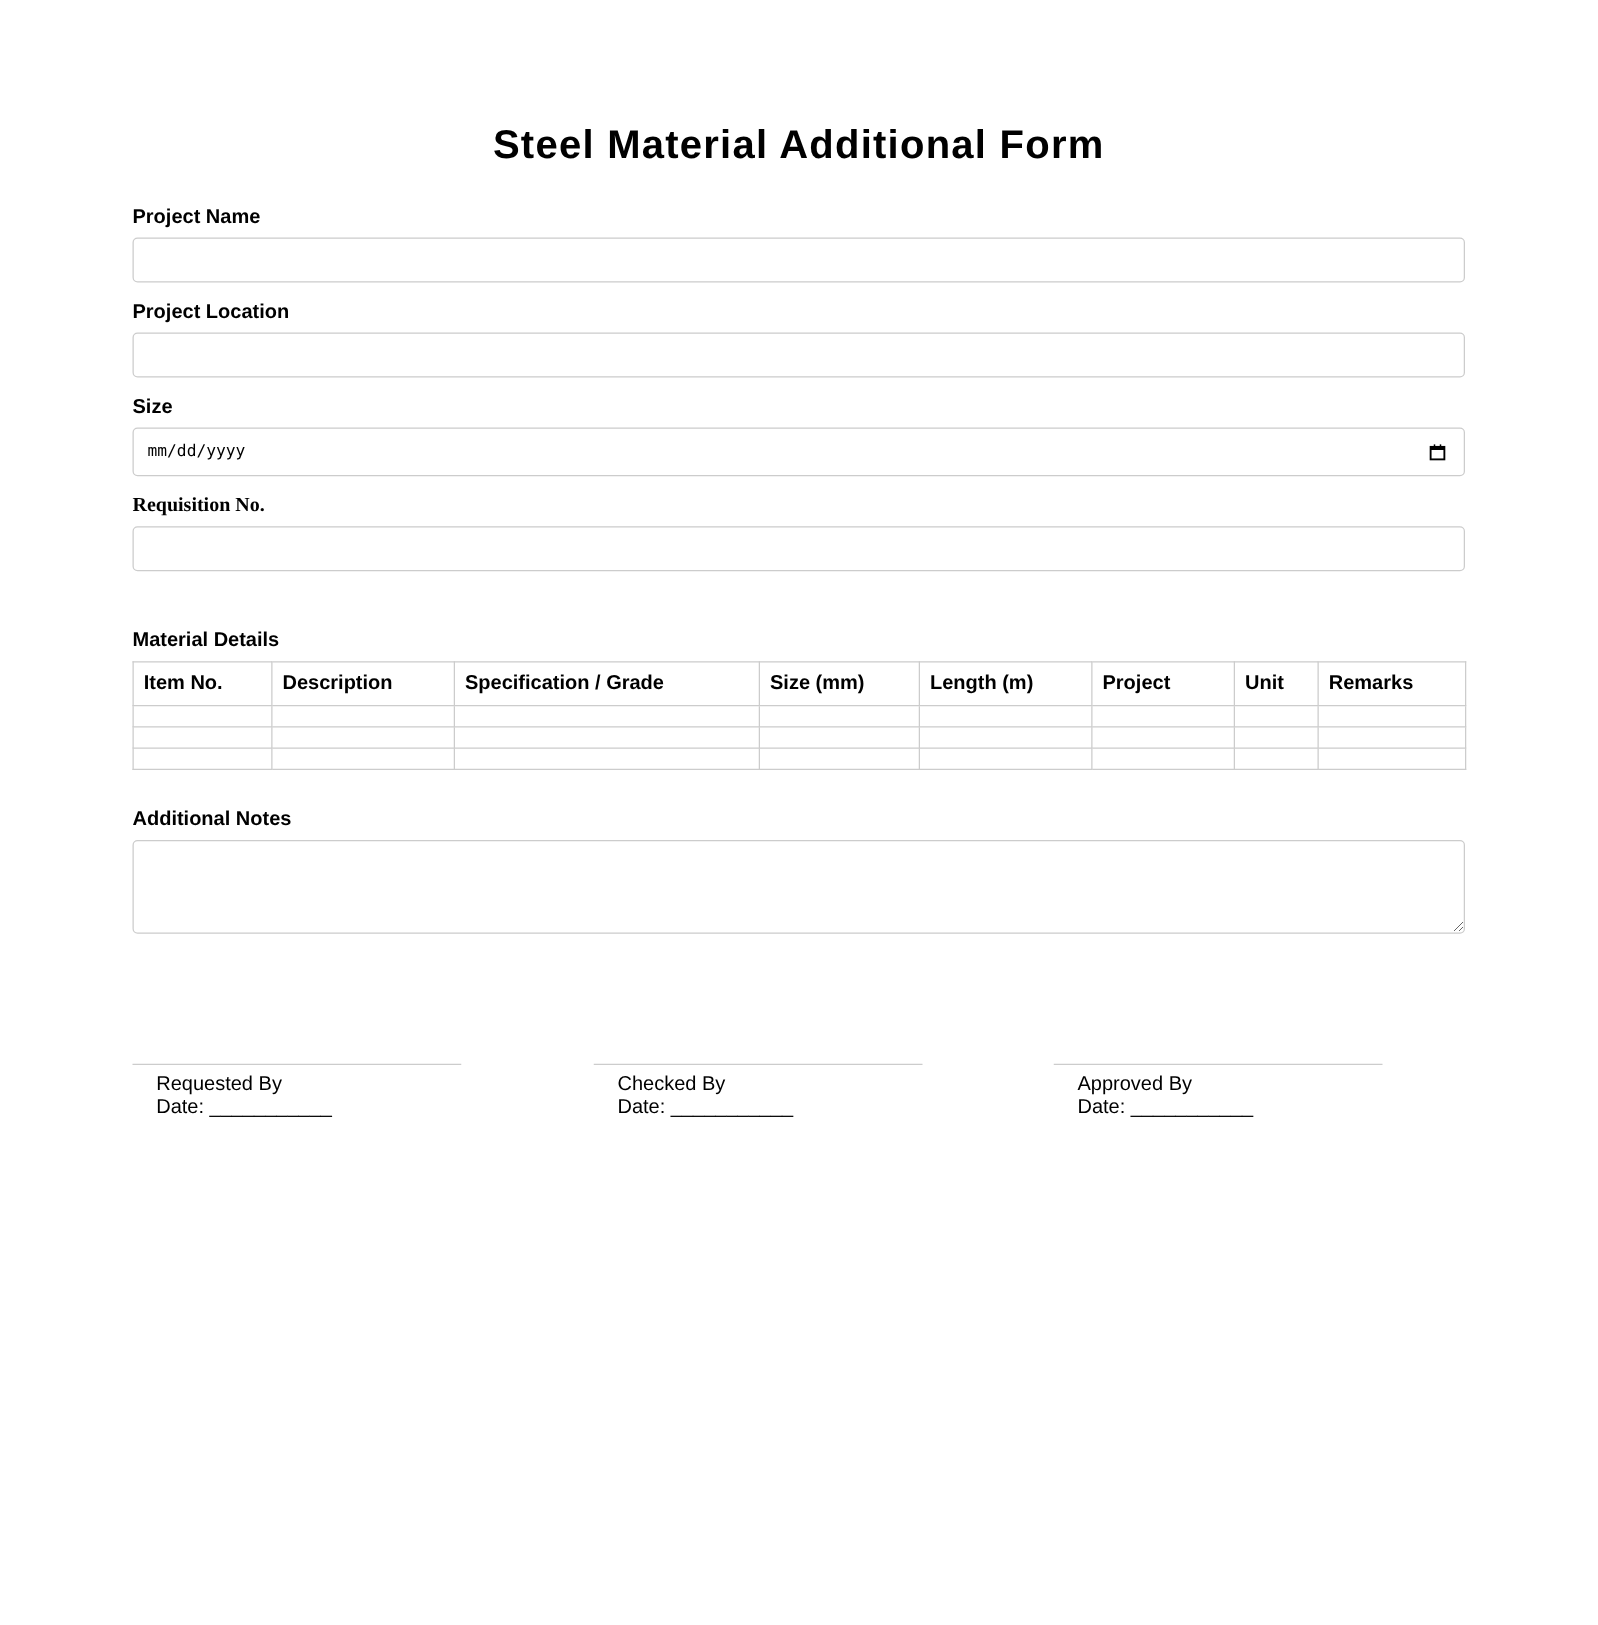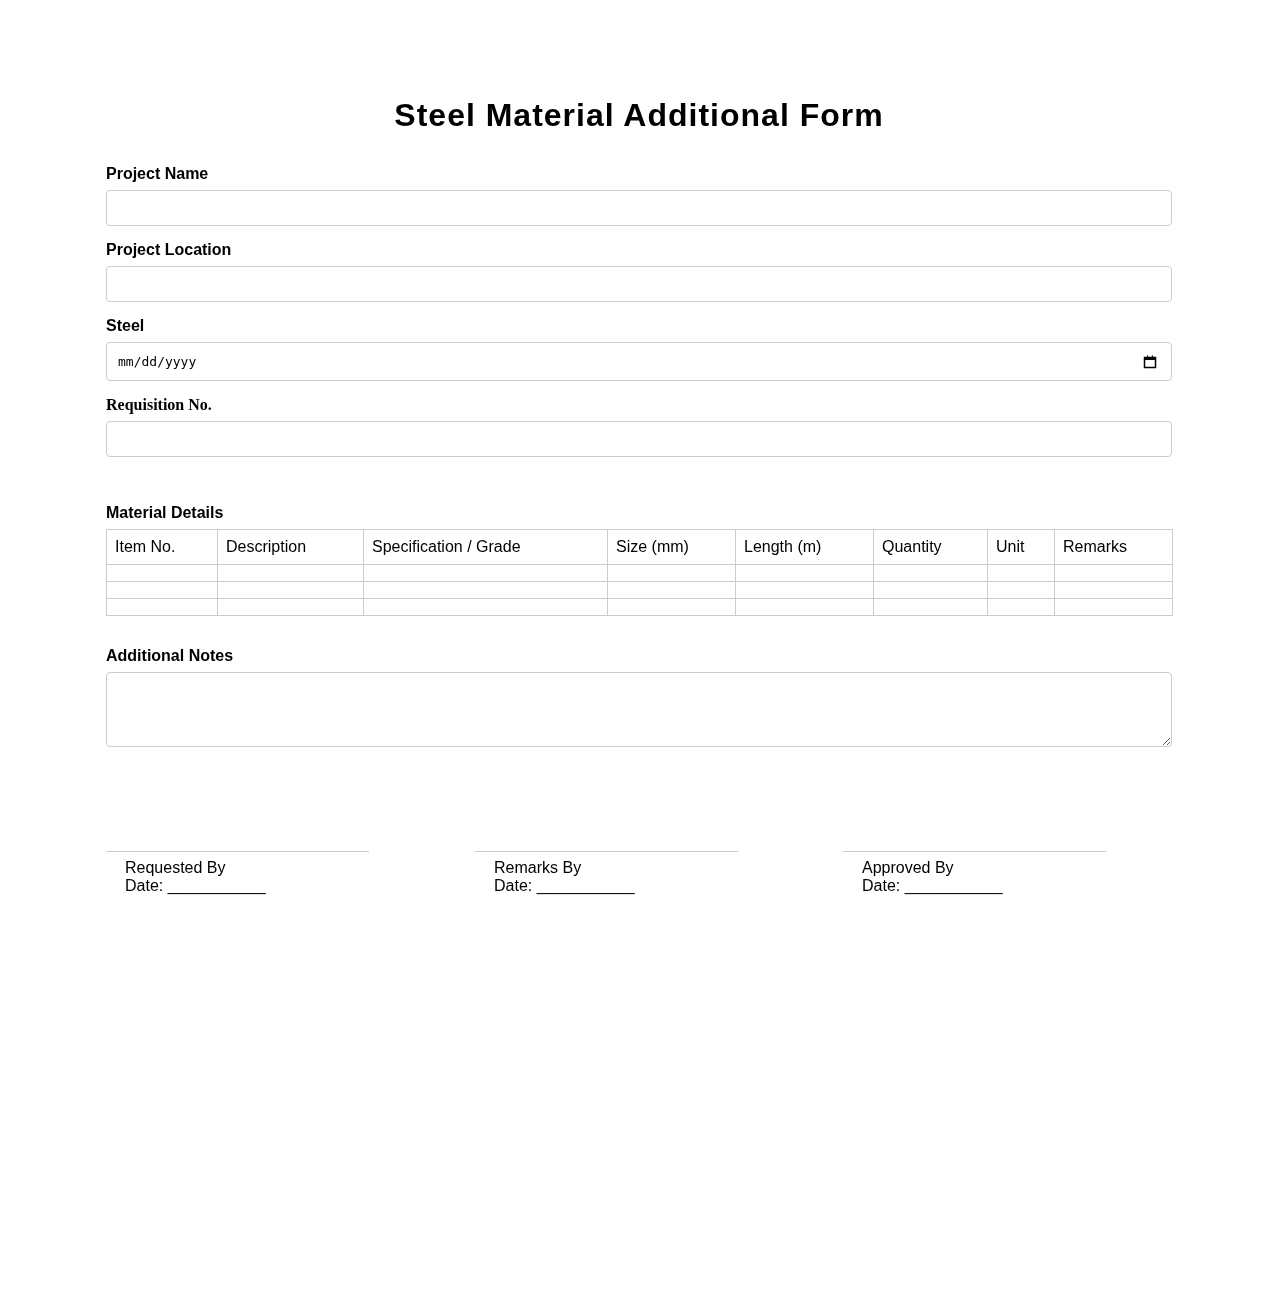--- a/index.html
+++ b/index.html
@@ -83,21 +83,21 @@
       table-layout: fixed;
     }
     table.materials th, table.materials td {
       border: 1px solid #cccccc;
       padding: 0 8px;
       text-align: left;
     }
     table.materials th {
       height: 35px;
       font-size: 16px;
-      font-weight: normal;
+      font-weight: bold;
     }
     table.materials td {
       height: 17px;
     }
     .textarea {
       position: absolute;
       left: 0;
       top: 672px;
       width: 1066px;
       height: 75px;
@@ -134,21 +134,21 @@
 <div class="container">
 
   <h1 class="title">Steel Material Additional Form</h1>
 
   <div class="label" style="top:164px;">Project Name</div>
   <input class="input" style="top: 190px;" type="text" placeholder="">
 
   <div class="label" style="top:240px;">Project Location</div>
   <input class="input" style="top: 266px;" type="text" placeholder="">
 
-  <div class="label" style="top:316px;">Steel</div>
+  <div class="label" style="top:316px;">Size</div>
   <div class="input date-input" style="top:342px;">
     <span class="date-placeholder">mm/dd/yyyy</span>
     <span class="calendar-icon">
       <svg width="14" height="14" viewBox="0 0 14 14">
         <rect x="1.5" y="2.5" width="11" height="10" fill="none" stroke="#000" stroke-width="1.5"></rect>
         <rect x="1.5" y="2.5" width="11" height="2.5" fill="#000"></rect>
         <rect x="4" y="0.5" width="1.2" height="2.5" fill="#000"></rect>
         <rect x="8.8" y="0.5" width="1.2" height="2.5" fill="#000"></rect>
       </svg>
     </span>
@@ -169,21 +169,21 @@
       <col style="width:67px">
       <col style="width:118px">
     </colgroup>
     <thead>
       <tr>
         <th>Item No.</th>
         <th>Description</th>
         <th>Specification / Grade</th>
         <th>Size (mm)</th>
         <th>Length (m)</th>
-        <th>Quantity</th>
+        <th>Project</th>
         <th>Unit</th>
         <th>Remarks</th>
       </tr>
     </thead>
     <tbody>
       <tr>
         <td></td>
         <td></td>
         <td></td>
         <td></td>
@@ -218,21 +218,21 @@
   <div class="label" style="top:646px;">Additional Notes</div>
   <textarea class="textarea" style=""></textarea>
 
   <div class="signature" style="left:0;">
     <div class="sig-line"></div>
     <div class="sig-text">Requested By</div>
     <div class="sig-text">Date: ___________</div>
   </div>
   <div class="signature" style="left:369px;">
     <div class="sig-line"></div>
-    <div class="sig-text">Remarks By</div>
+    <div class="sig-text">Checked By</div>
     <div class="sig-text">Date: ___________</div>
   </div>
   <div class="signature" style="left:737px;">
     <div class="sig-line"></div>
     <div class="sig-text">Approved By</div>
     <div class="sig-text">Date: ___________</div>
   </div>
 
 </div>
 

